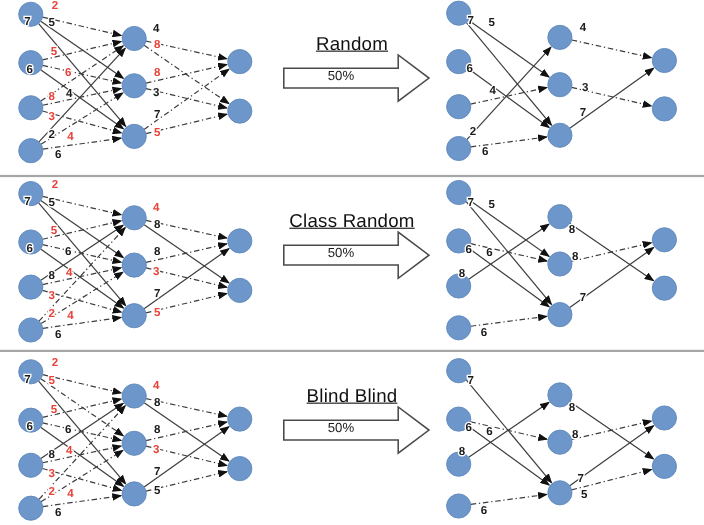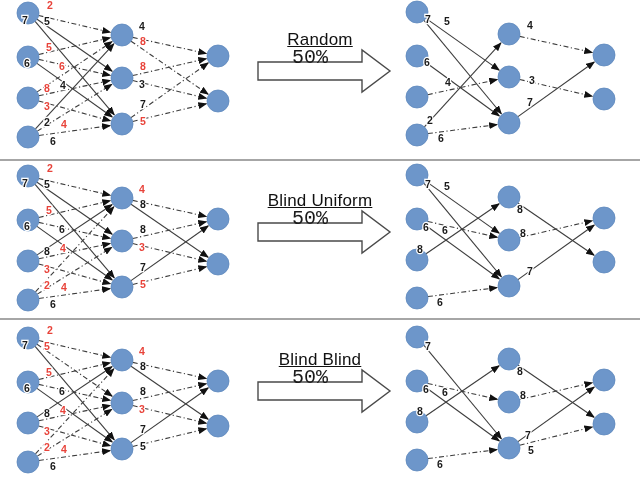--- a/index.html
+++ b/index.html
@@ -8,22 +8,22 @@
     font-family:"Liberation Sans",sans-serif;overflow:hidden;
   }
   .row{position:absolute;left:0;width:640px;height:159px;}
   .row.sep{border-top:2px solid #a6a6a6;}
   .row svg{position:absolute;left:0;top:0;}
   .row-title{
     position:absolute;left:220px;width:200px;top:30px;height:20px;
     text-align:center;font-size:17px;color:#111;letter-spacing:.2px;text-decoration:underline;
   }
   .pct-label{
-    position:absolute;left:258px;width:104px;top:46px;height:18px;
-    text-align:center;font-size:20px;color:#1b1b1b;font-family:Liberation Mono, monospace;
+    position:absolute;left:258px;width:104px;top:62px;height:18px;
+    text-align:center;font-size:12px;color:#1b1b1b;
   }
 </style>
 </head>
 <body>
 
 <div id="stage">
 
   <div class="row" id="row0" style="top:0">
     <svg width="640" height="159">
         <defs>
@@ -183,21 +183,21 @@
         <text x="447" y="25" text-anchor="middle" dominant-baseline="central" font-size="10.5px" font-weight="700" fill="#1b1b1b" stroke="#ffffff" stroke-width="2.4" paint-order="stroke" font-family="&quot;Liberation Sans&quot;, sans-serif">5</text>
         <text x="428" y="23" text-anchor="middle" dominant-baseline="central" font-size="10.5px" font-weight="700" fill="#1b1b1b" stroke="#ffffff" stroke-width="2.4" paint-order="stroke" font-family="&quot;Liberation Sans&quot;, sans-serif">7</text>
         <text x="426" y="66" text-anchor="middle" dominant-baseline="central" font-size="10.5px" font-weight="700" fill="#1b1b1b" stroke="#ffffff" stroke-width="2.4" paint-order="stroke" font-family="&quot;Liberation Sans&quot;, sans-serif">6</text>
         <text x="445" y="69" text-anchor="middle" dominant-baseline="central" font-size="10.5px" font-weight="700" fill="#1b1b1b" stroke="#ffffff" stroke-width="2.4" paint-order="stroke" font-family="&quot;Liberation Sans&quot;, sans-serif">6</text>
         <text x="420" y="88" text-anchor="middle" dominant-baseline="central" font-size="10.5px" font-weight="700" fill="#1b1b1b" stroke="#ffffff" stroke-width="2.4" paint-order="stroke" font-family="&quot;Liberation Sans&quot;, sans-serif">8</text>
         <text x="440" y="141" text-anchor="middle" dominant-baseline="central" font-size="10.5px" font-weight="700" fill="#1b1b1b" stroke="#ffffff" stroke-width="2.4" paint-order="stroke" font-family="&quot;Liberation Sans&quot;, sans-serif">6</text>
         <text x="520" y="48" text-anchor="middle" dominant-baseline="central" font-size="10.5px" font-weight="700" fill="#1b1b1b" stroke="#ffffff" stroke-width="2.4" paint-order="stroke" font-family="&quot;Liberation Sans&quot;, sans-serif">8</text>
         <text x="523" y="72" text-anchor="middle" dominant-baseline="central" font-size="10.5px" font-weight="700" fill="#1b1b1b" stroke="#ffffff" stroke-width="2.4" paint-order="stroke" font-family="&quot;Liberation Sans&quot;, sans-serif">8</text>
         <text x="530" y="110" text-anchor="middle" dominant-baseline="central" font-size="10.5px" font-weight="700" fill="#1b1b1b" stroke="#ffffff" stroke-width="2.4" paint-order="stroke" font-family="&quot;Liberation Sans&quot;, sans-serif">7</text>
       </svg>
-    <div class="row-title">Blind Uniform</div>
+    <div class="row-title">Class Random</div>
     <div class="pct-label">50%</div>
   </div>
 
   <div class="row sep" id="row2" style="top:318px">
     <svg width="640" height="157">
         <defs>
           <marker id="arr2" markerUnits="userSpaceOnUse" markerWidth="9" markerHeight="7" refX="8" refY="3.5" orient="auto">
             <path d="M0,0 L9,3.5 L0,7 Z" fill="#111111"></path>
           </marker>
         </defs>

